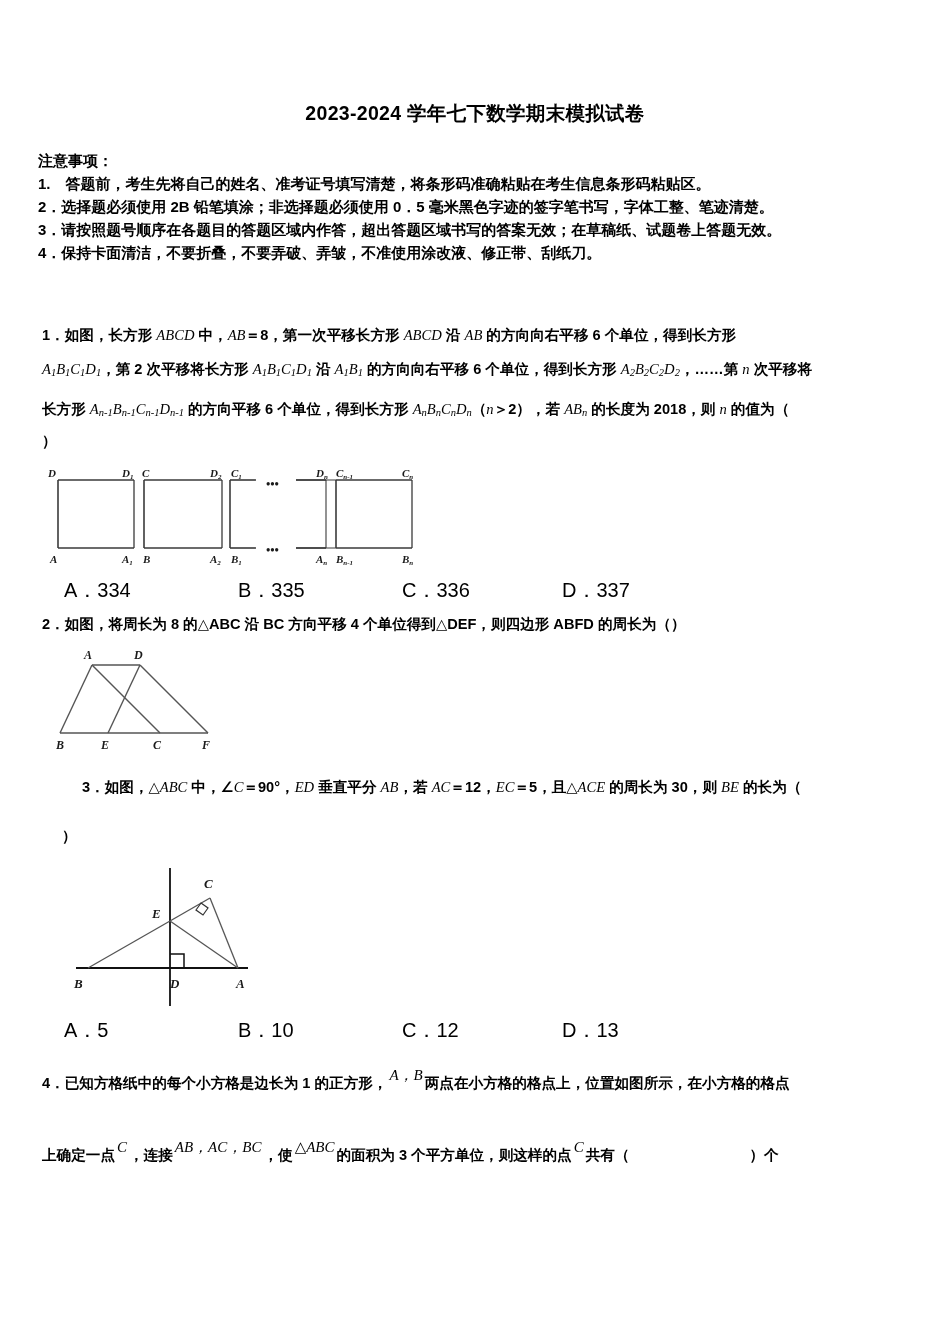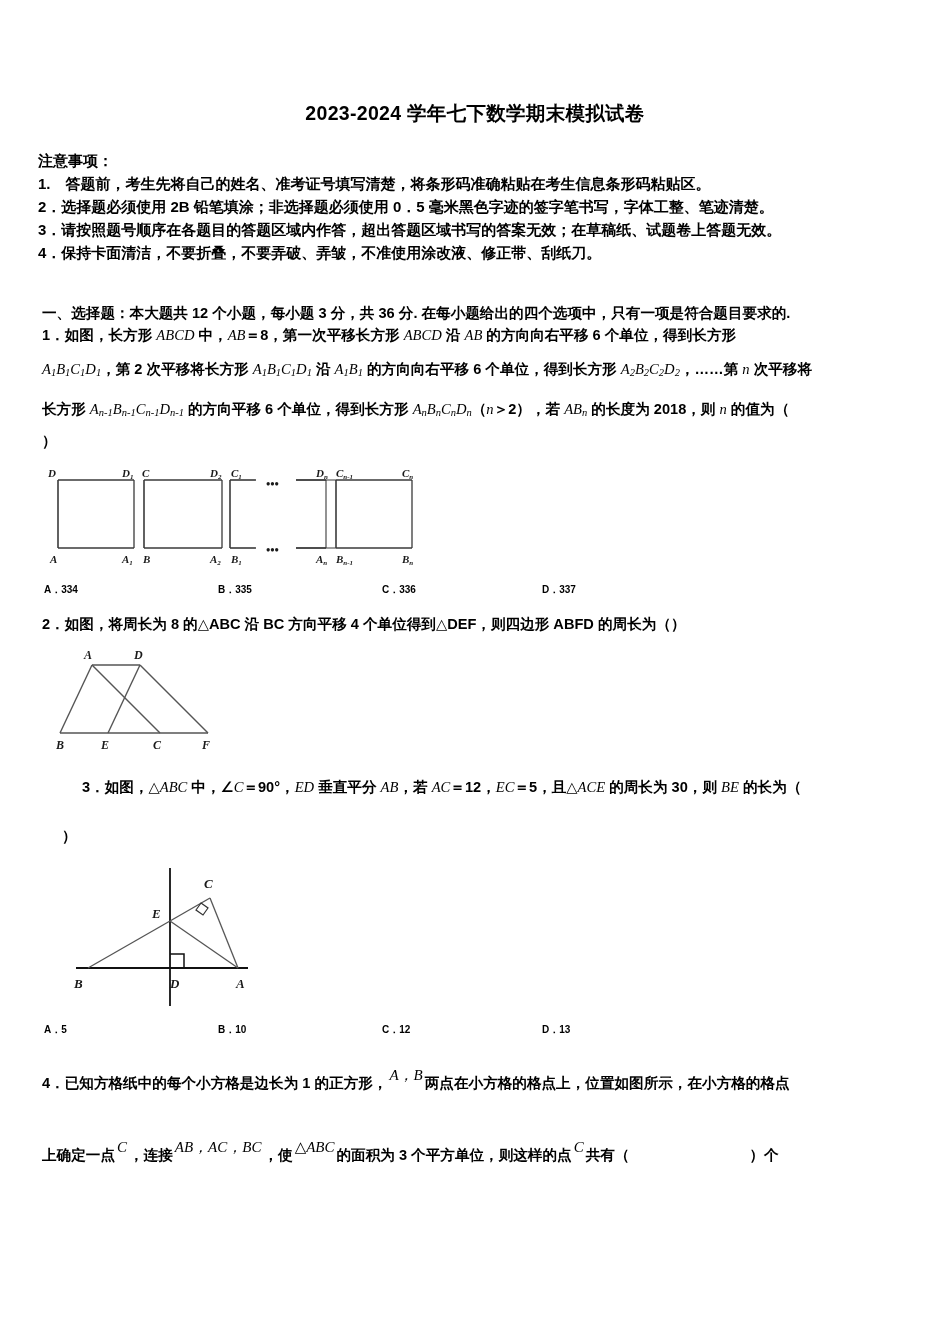--- a/index.html
+++ b/index.html
@@ -96,23 +96,24 @@
     vertical-align: 0.55em;
     padding: 0 2px;
   }
 
   
   .options {
     position: absolute;
     width: 880px;
     height: 22px;
     font-family: "Liberation Sans", "DejaVu Sans", sans-serif;
-    font-weight: bold;
-    font-size: 10px;
-    line-height: 22px;
+    font-weight: normal;
+    font-size: 20px;
+    line-height: 22px;
+    margin-left: 20px;
   }
   .options .opt {
     position: absolute;
     top: 0;
     white-space: nowrap;
   }
   .opt-a { left: 0px; }
   .opt-b { left: 174px; }
   .opt-c { left: 338px; }
   .opt-d { left: 498px; }
@@ -135,21 +136,20 @@
   <div class="doc-title">2023-2024 学年七下数学期末模拟试卷</div>
 
   <div class="notice">
     <div class="notice-head">注意事项：</div>
     <div class="notice-item">1.　答题前，考生先将自己的姓名、准考证号填写清楚，将条形码准确粘贴在考生信息条形码粘贴区。</div>
     <div class="notice-item">2．选择题必须使用 2B 铅笔填涂；非选择题必须使用 0．5 毫米黑色字迹的签字笔书写，字体工整、笔迹清楚。</div>
     <div class="notice-item">3．请按照题号顺序在各题目的答题区域内作答，超出答题区域书写的答案无效；在草稿纸、试题卷上答题无效。</div>
     <div class="notice-item">4．保持卡面清洁，不要折叠，不要弄破、弄皱，不准使用涂改液、修正带、刮纸刀。</div>
   </div>
 
-  <div class="section-head">一、选择题：本大题共 12 个小题，每小题 3 分，共 36 分. 在每小题给出的四个选项中，只有一项是符合题目要求的.</div>
 
   <div class="qtext" style="left:42px; top:324px;">
     <span>1．</span><span>如图，长方形 </span><span class="ital">ABCD</span><span> 中，</span><span class="ital">AB</span><span>＝8，第一次平移长方形 </span><span class="ital">ABCD</span><span> 沿 </span><span class="ital">AB</span><span> 的方向向右平移 6 个单位，得到长方形</span>
   </div>
 
   <div class="qtext" style="left:42px; top:358px;">
     <span class="ital">A</span><span class="ital sub">1</span><span class="ital">B</span><span class="ital sub">1</span><span class="ital">C</span><span class="ital sub">1</span><span class="ital">D</span><span class="ital sub">1</span><span>，第 2 次平移将长方形 </span><span class="ital">A<span class="sub">1</span>B<span class="sub">1</span>C<span class="sub">1</span>D<span class="sub">1</span></span><span> 沿 </span><span class="ital">A<span class="sub">1</span>B<span class="sub">1</span></span><span> 的方向向右平移 6 个单位，得到长方形 </span><span class="ital">A<span class="sub">2</span>B<span class="sub">2</span>C<span class="sub">2</span>D<span class="sub">2</span></span><span>，……第 </span><span class="ital">n</span><span> 次平移将</span>
   </div>
 
   <div class="qtext" style="left:42px; top:398px;">

